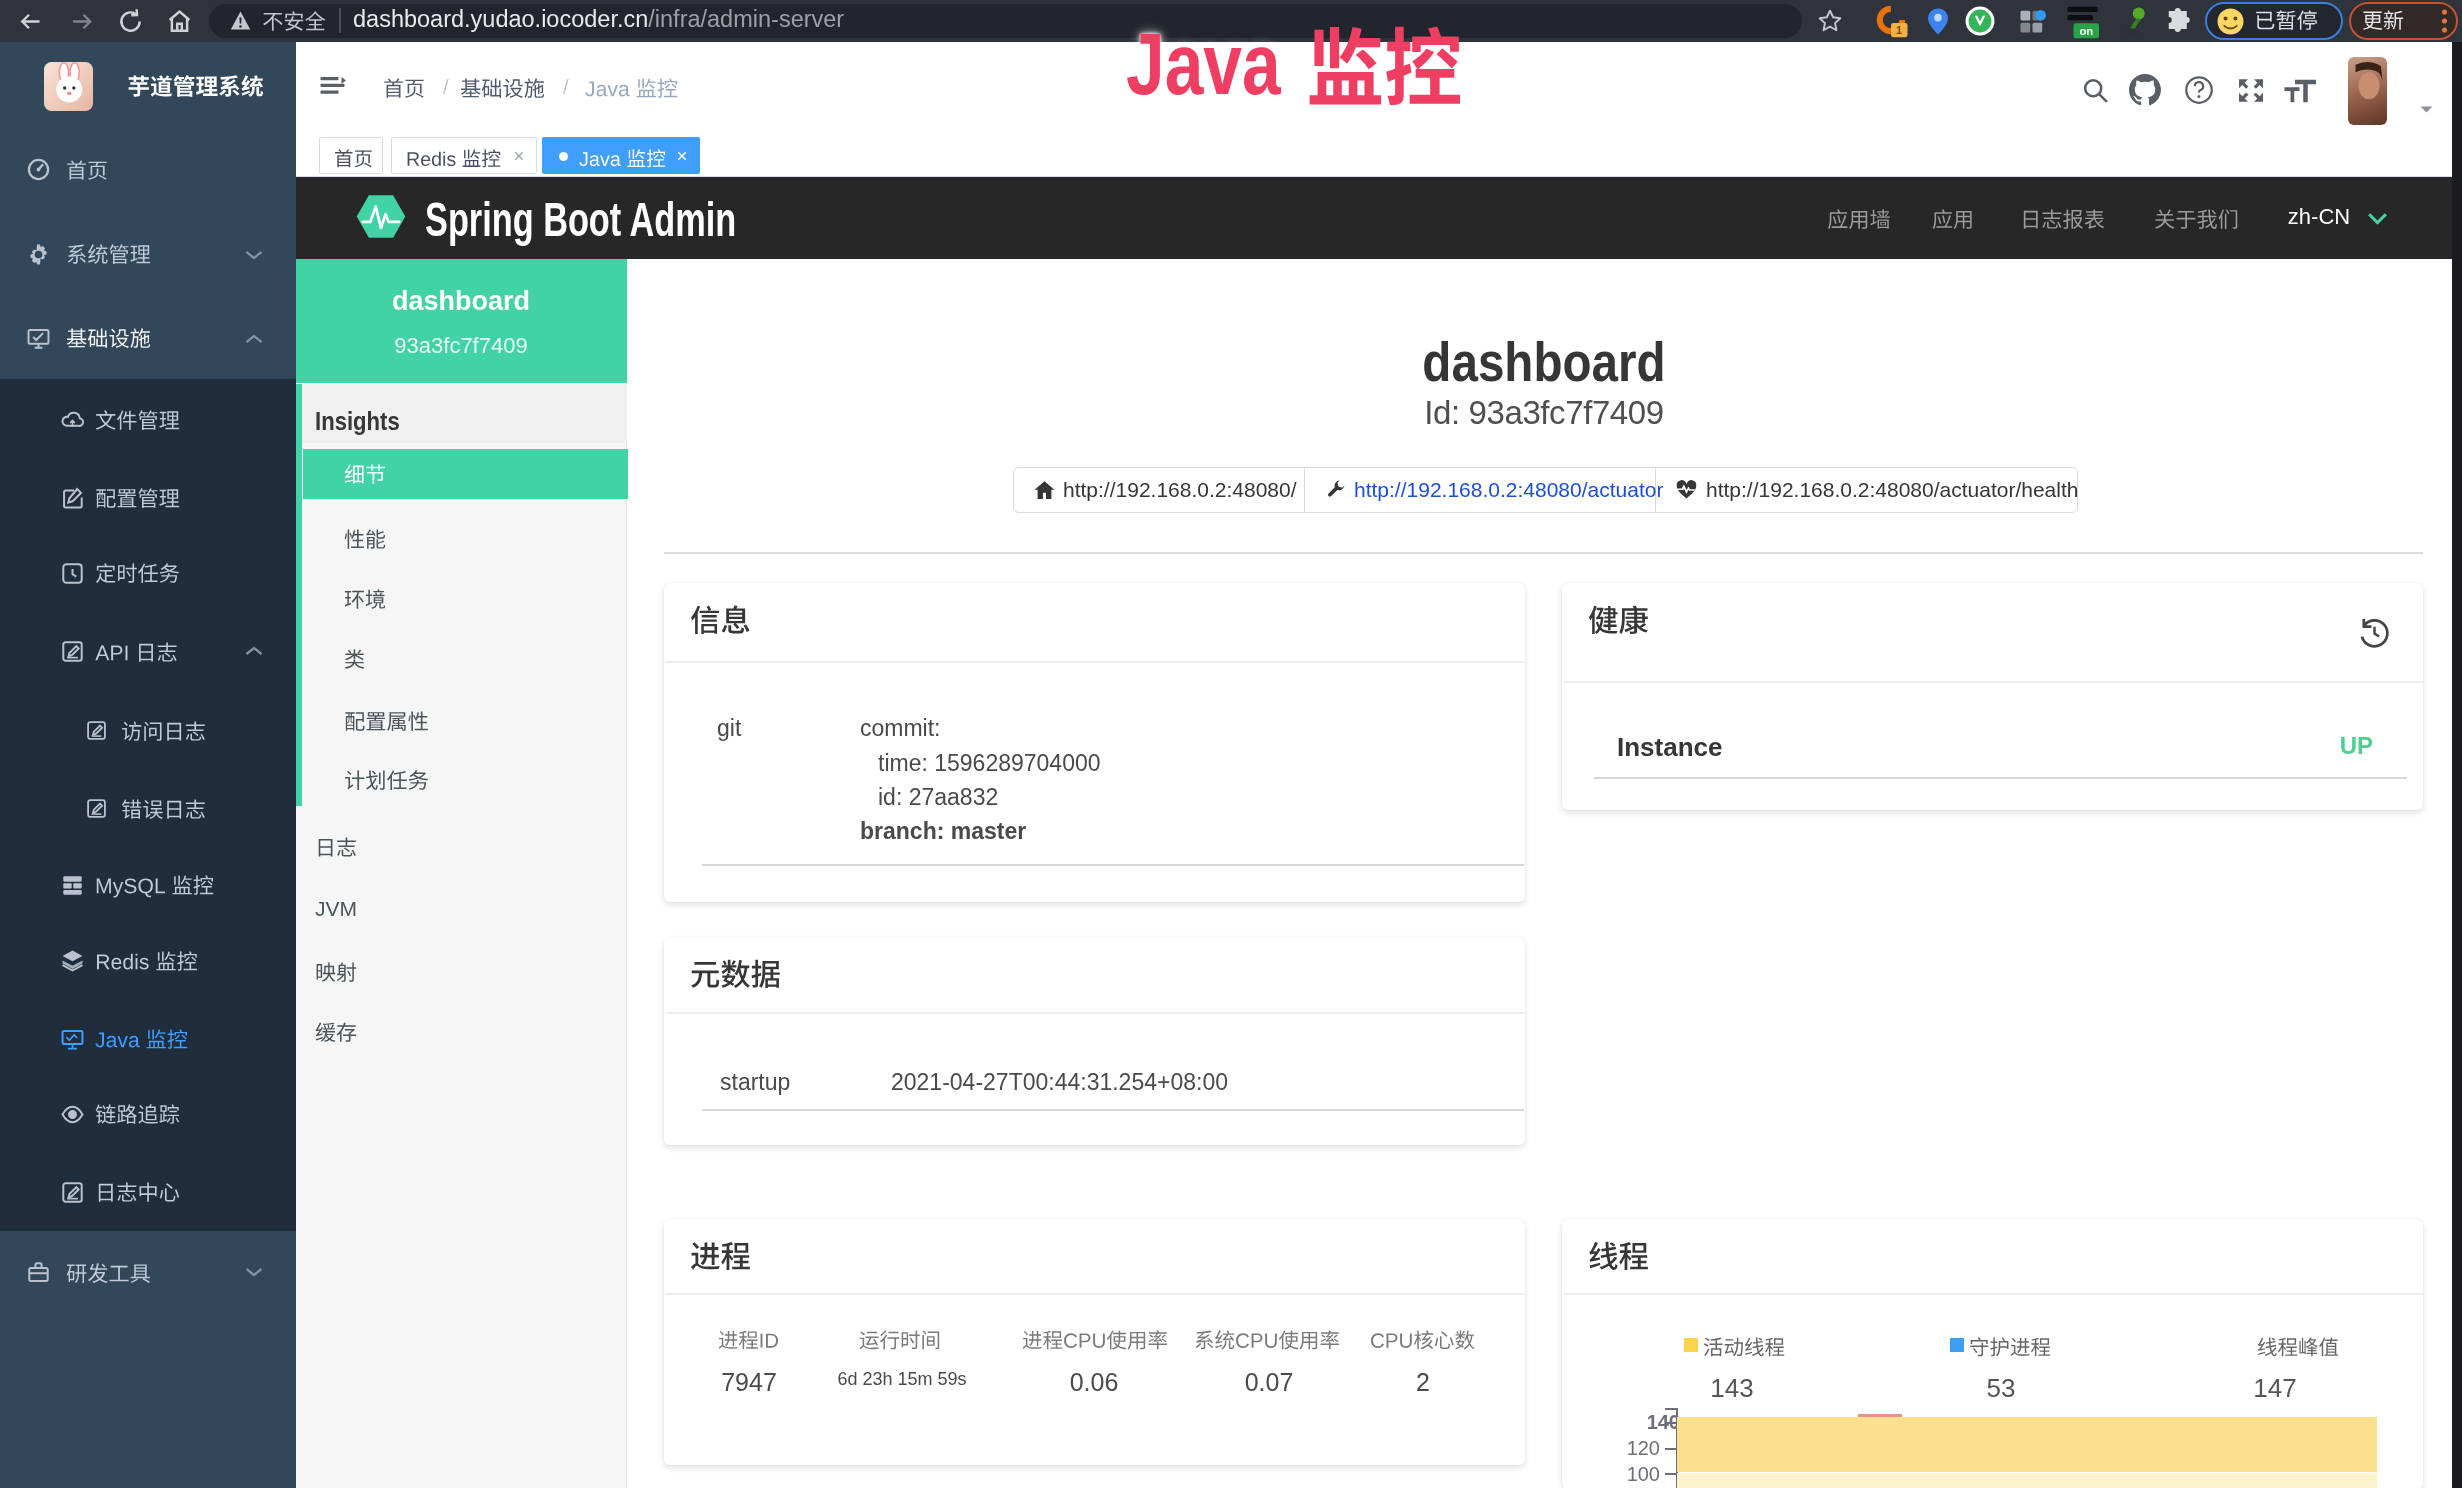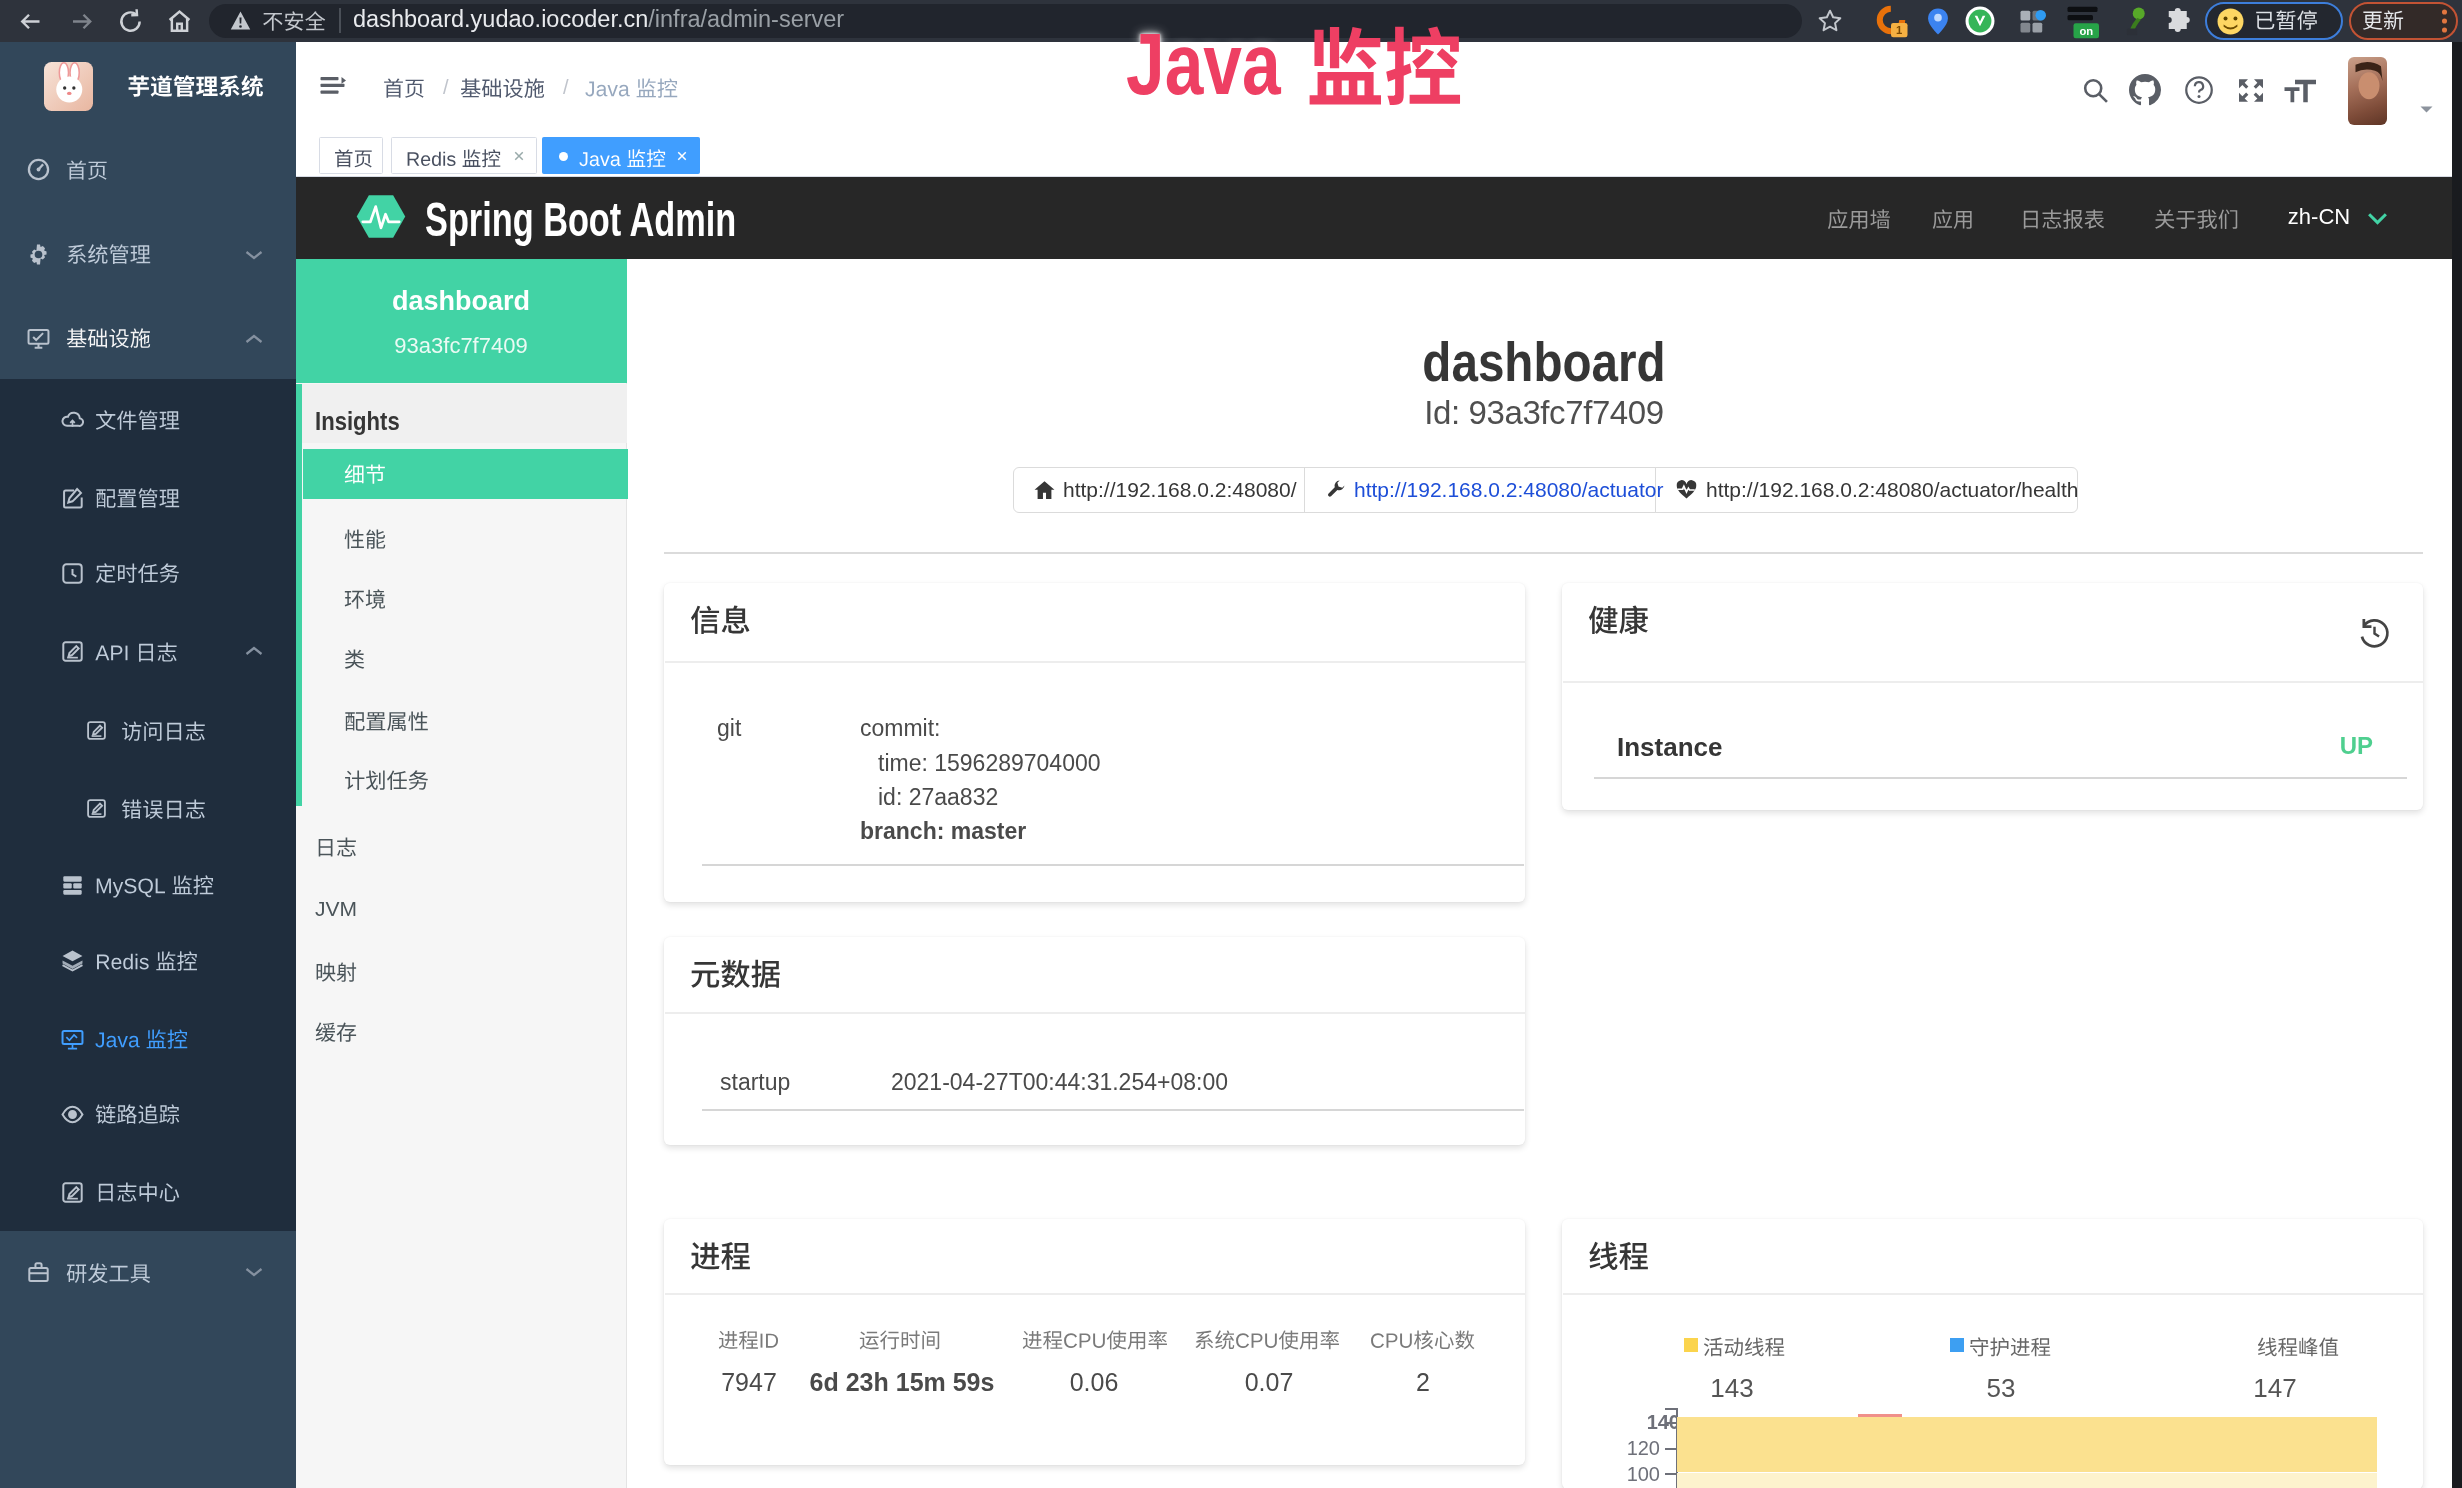--- a/index.html
+++ b/index.html
@@ -767,21 +767,21 @@
       <svg style="width:105px;height:26px" viewBox="0 -1000 5111 1250" fill="#7a7a7a">
         <use href="#g104" x="0"></use>
         <use href="#g33" x="722"></use>
         <use href="#g105" x="1389"></use>
         <use href="#g108" x="2111"></use>
         <use href="#g61" x="3111"></use>
         <use href="#g109" x="4111"></use>
       </svg>
     </div>
 <div style="position:absolute;left:749px;transform:translateX(-50%);transform-origin:50% 0;top:1370px;font-family:'Liberation Sans',sans-serif;font-size:25px;font-weight:400;color:#4a4a4a;white-space:nowrap;line-height:1">7947</div>
-<div style="position:absolute;left:902px;transform:translateX(-50%);transform-origin:50% 0;top:1370px;font-family:'Liberation Sans',sans-serif;font-size:25px;font-weight:700;color:#4a4a4a;white-space:nowrap;line-height:1">6d 23h 15m 59s</div>
+<div style="position:absolute;left:902px;transform:translateX(-50%);transform-origin:50% 0;top:1370px;font-family:'Liberation Sans',sans-serif;font-size:18px;font-weight:400;color:#4a4a4a;white-space:nowrap;line-height:1">6d 23h 15m 59s</div>
 <div style="position:absolute;left:1094px;transform:translateX(-50%);transform-origin:50% 0;top:1370px;font-family:'Liberation Sans',sans-serif;font-size:25px;font-weight:400;color:#4a4a4a;white-space:nowrap;line-height:1">0.06</div>
 <div style="position:absolute;left:1269px;transform:translateX(-50%);transform-origin:50% 0;top:1370px;font-family:'Liberation Sans',sans-serif;font-size:25px;font-weight:400;color:#4a4a4a;white-space:nowrap;line-height:1">0.07</div>
 <div style="position:absolute;left:1423px;transform:translateX(-50%);transform-origin:50% 0;top:1370px;font-family:'Liberation Sans',sans-serif;font-size:25px;font-weight:400;color:#4a4a4a;white-space:nowrap;line-height:1">2</div>
 <div style="position:absolute;left:1562px;top:1219px;width:861px;height:270px;background:#fff;border-radius:6px;box-shadow:0 3px 6px rgba(10,10,10,.12),0 0 0 0.8px rgba(10,10,10,.02)"></div>
 <div style="position:absolute;left:1588px;top:1237px;">
       <svg style="width:61px;height:38px" viewBox="0 -1000 2000 1250" fill="#363636">
         <use href="#g110" x="0"></use>
         <use href="#g97" x="1000"></use>
       </svg>
     </div>

